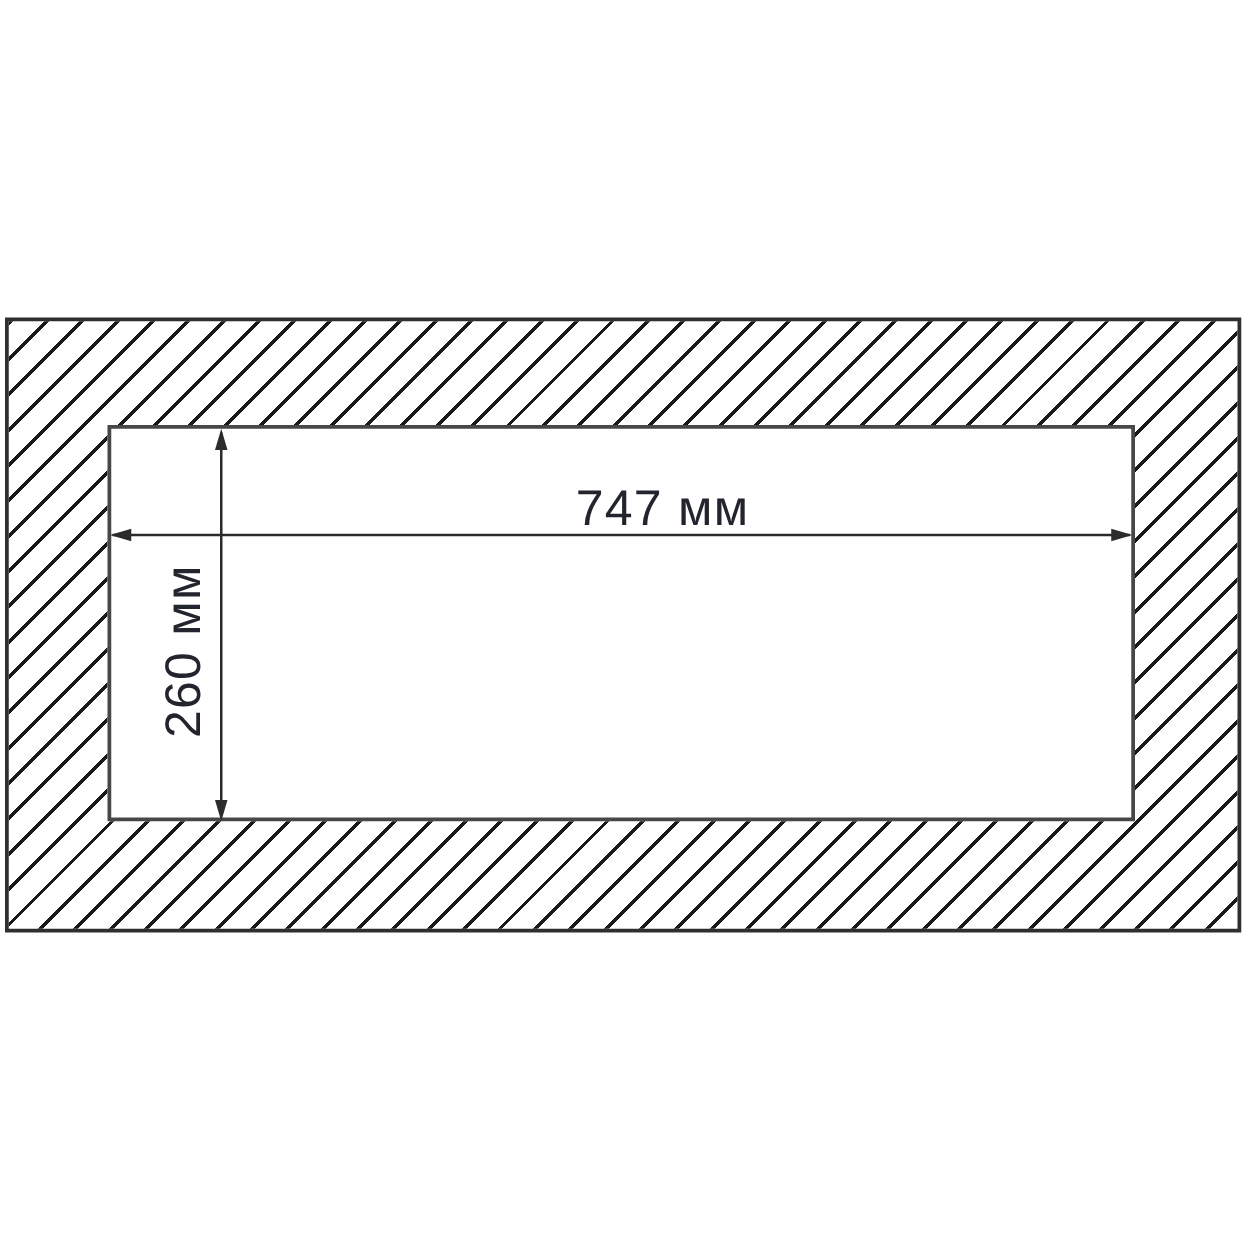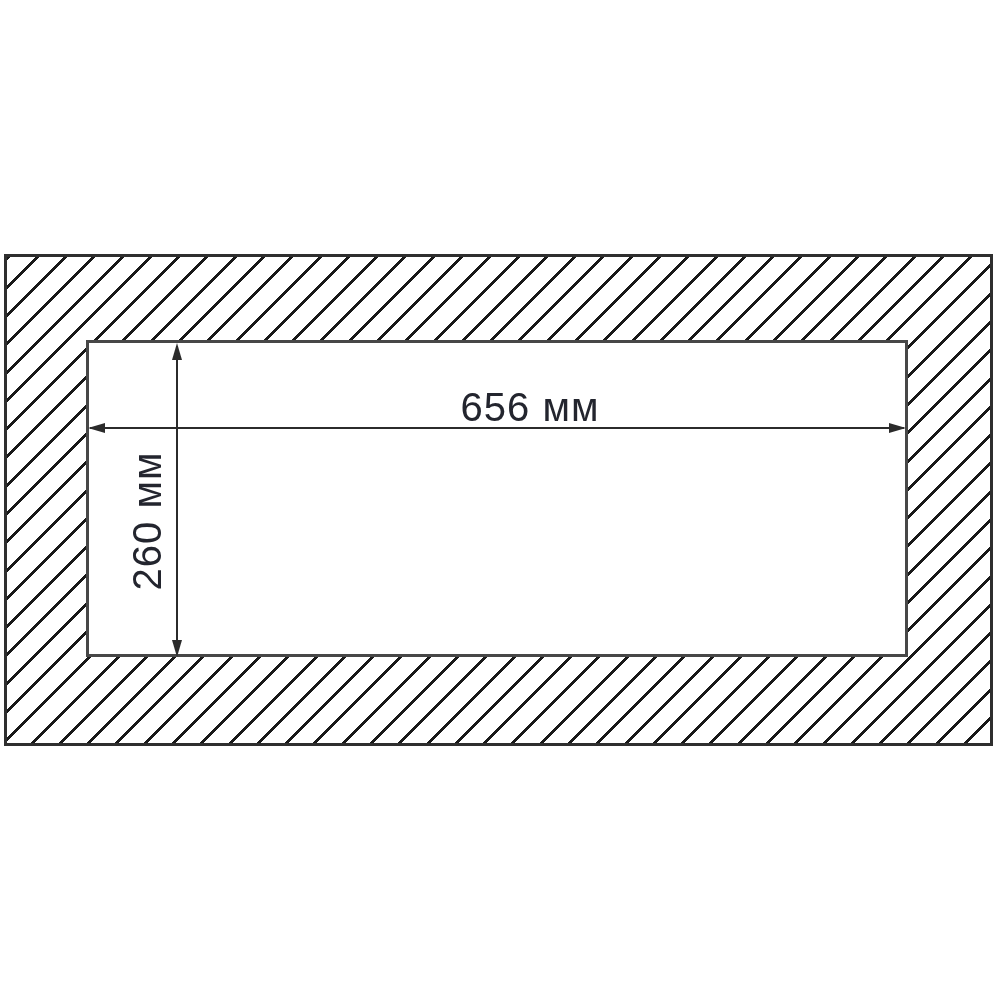--- a/index.html
+++ b/index.html
@@ -124,17 +124,17 @@
   <div class="cutout-hole"></div>
 
   <div class="dim-line horizontal"></div>
   <div class="arrow left"></div>
   <div class="arrow right"></div>
 
   <div class="dim-line vertical"></div>
   <div class="arrow up"></div>
   <div class="arrow down"></div>
 
-  <div class="dim-label width">656 мм</div>
+  <div class="dim-label width">747 мм</div>
 
   <div class="dim-label height">260 мм</div>
 
 </div>
 
 </body></html>

